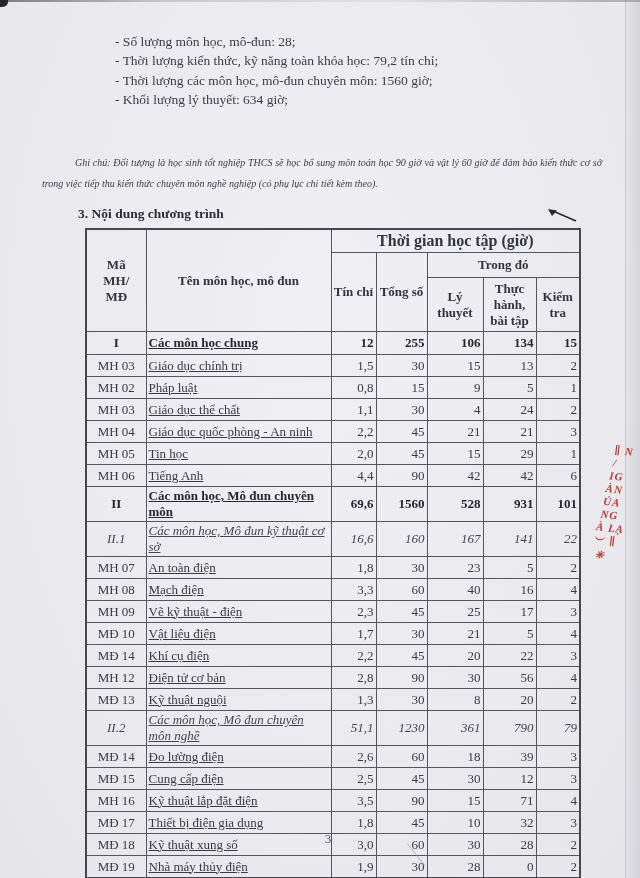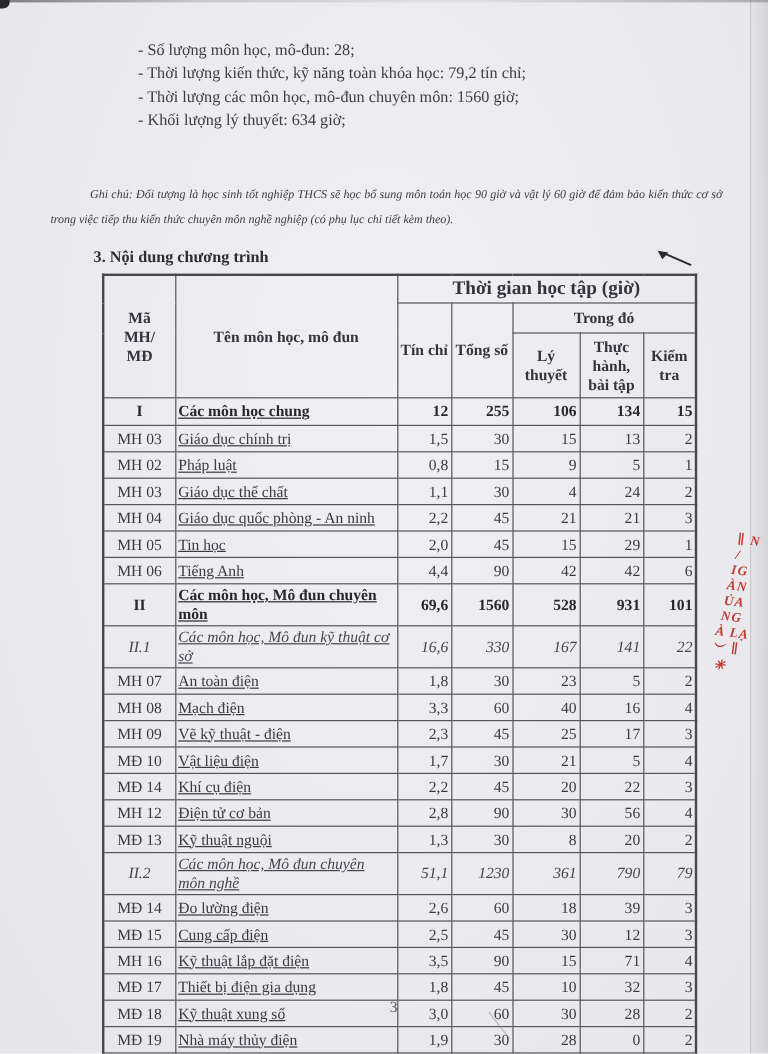--- a/index.html
+++ b/index.html
@@ -179,21 +179,21 @@
           <td class="c-num">69,6</td>
           <td class="c-num">1560</td>
           <td class="c-num">528</td>
           <td class="c-num">931</td>
           <td class="c-num">101</td>
         </tr>
         <tr class="row-sub">
           <td class="c-code">II.1</td>
           <td class="c-name">Các môn học, Mô đun kỹ thuật cơ sở</td>
           <td class="c-num">16,6</td>
-          <td class="c-num">330</td>
+          <td class="c-num">160</td>
           <td class="c-num">167</td>
           <td class="c-num">141</td>
           <td class="c-num">22</td>
         </tr>
         <tr class="row-normal">
           <td class="c-code">MH 07</td>
           <td class="c-name">An toàn điện</td>
           <td class="c-num">1,8</td>
           <td class="c-num">30</td>
           <td class="c-num">23</td>

